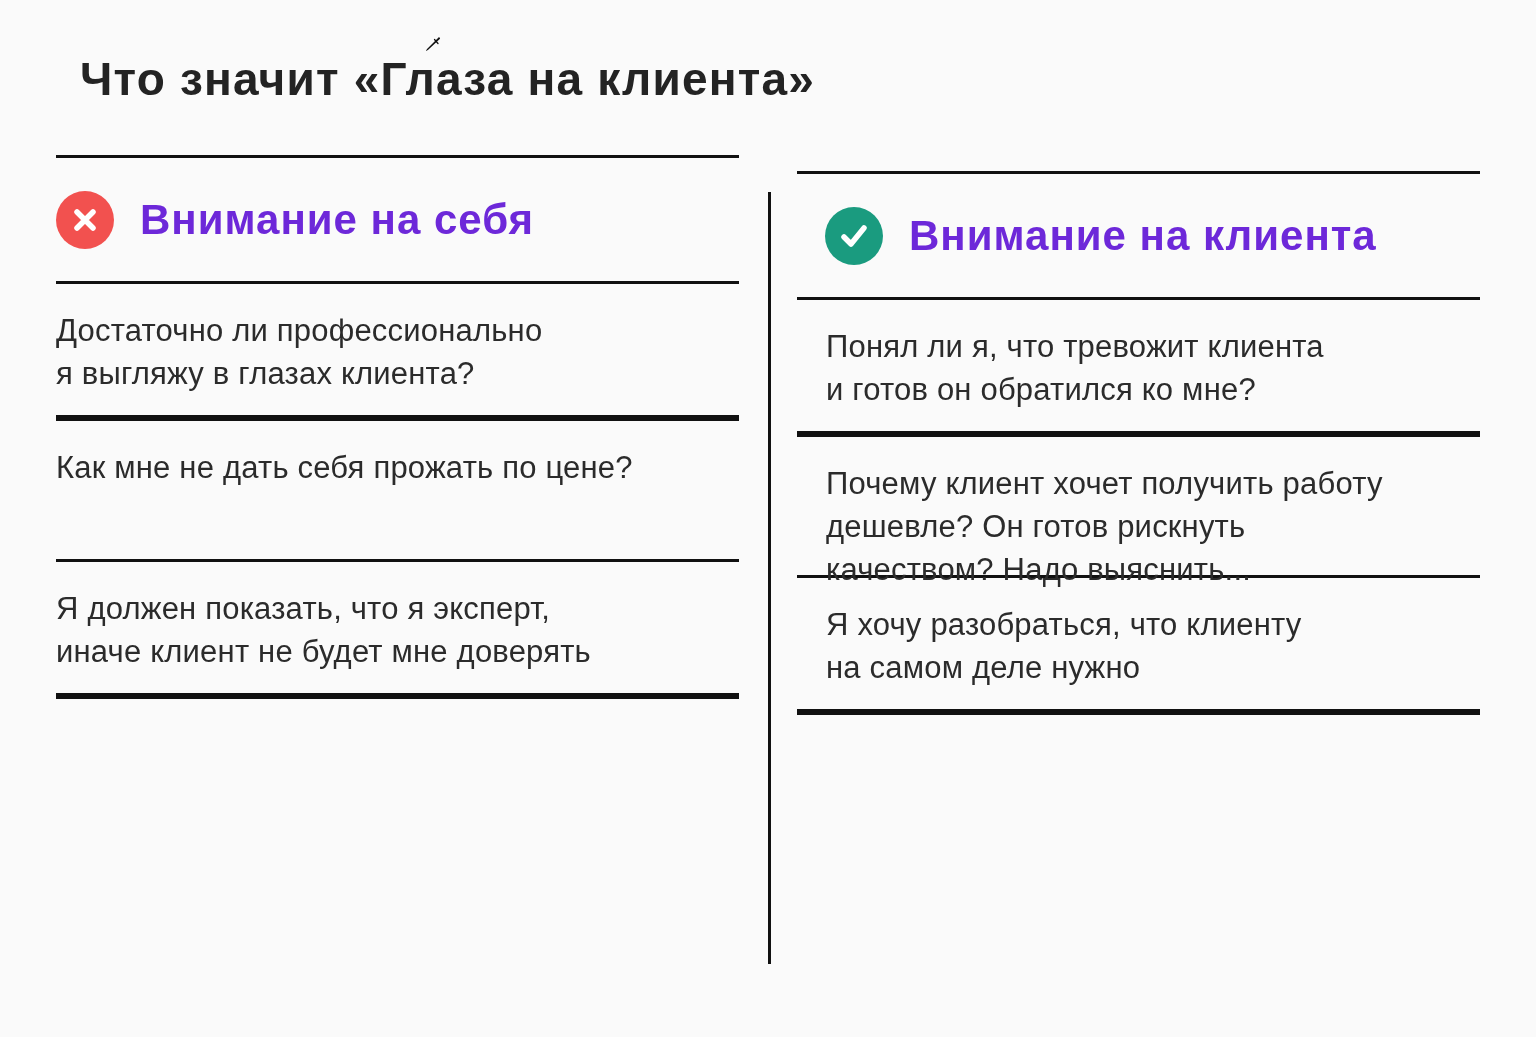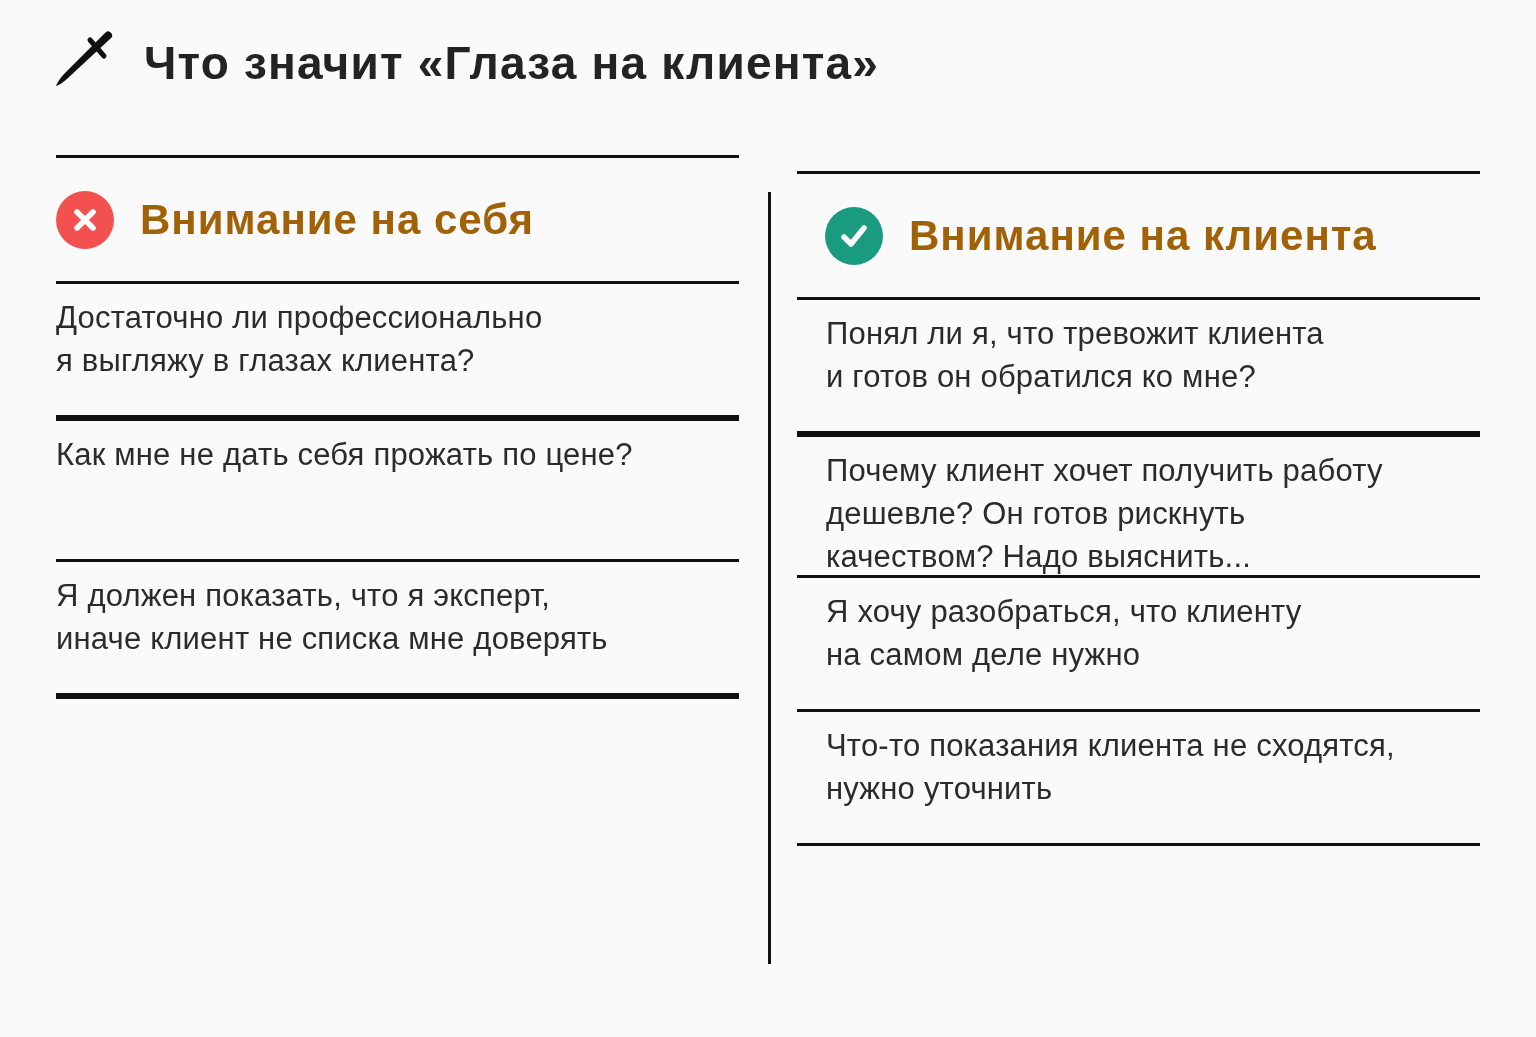--- a/index.html
+++ b/index.html
@@ -11,24 +11,25 @@
     width: 1536px;
     height: 1037px;
     position: relative;
     overflow: hidden;
     font-family: "Liberation Sans", "DejaVu Sans", sans-serif;
     color: #2a2a2a;
   }
   .title-row {
     position: absolute;
     left: 52px;
-    top: 20px;
+    top: 36px;
     height: 70px;
     display: flex;
-    align-items: flex-end;
+    align-items: center;
+    flex-direction: column;
   }
   .dagger {
     width: 64px;
     height: 64px;
     display: block;
   }
   .page-title {
     margin-left: 28px;
     font-size: 46px;
     font-weight: 700;
@@ -62,27 +63,27 @@
     display: flex;
     align-items: center;
     justify-content: center;
     flex: 0 0 58px;
   }
   .status-icon svg { display: block; }
   .col-title {
     margin-left: 26px;
     font-size: 42px;
     font-weight: 700;
-    color: #a16207;
+    color: #6d28d9;
     letter-spacing: 1px;
     white-space: nowrap;
   }
   .row {
     box-sizing: border-box;
-    padding-top: 12px;
+    padding-top: 25px;
     font-size: 31px;
     line-height: 43px;
     letter-spacing: 0.2px;
     white-space: pre-line;
     color: #2b2b2b;
   }
   .col-right .row { padding-left: 29px; width: 720px; }
   .row.h2 { height: 131px; }
   .row.h3 { height: 138px; }
   .vdivider {
@@ -118,21 +119,21 @@
     <div class="col-title">Внимание на себя</div>
   </div>
   <div class="hline"></div>
   <div class="row h2">Достаточно ли профессионально
 я выгляжу в глазах клиента?</div>
   <div class="hline"></div>
   <div class="hline"></div>
   <div class="row h3">Как мне не дать себя прожать по цене?</div>
   <div class="hline"></div>
   <div class="row h2">Я должен показать, что я эксперт,
-иначе клиент не списка мне доверять</div>
+иначе клиент не будет мне доверять</div>
   <div class="hline"></div>
   <div class="hline"></div>
 </div>
 
 <div class="column col-right">
   <div class="hline"></div>
   <div class="col-header">
     <div class="status-icon" style="background:#1A9B7F;">
       <svg width="30" height="26" viewBox="0 0 30 26">
         <path d="M5 14 L12 21 L25 5" fill="none" stroke="#fff" stroke-width="5.5" stroke-linecap="round" stroke-linejoin="round"></path>
@@ -145,16 +146,14 @@
 и готов он обратился ко мне?</div>
   <div class="hline"></div>
   <div class="hline"></div>
   <div class="row h3">Почему клиент хочет получить работу
 дешевле? Он готов рискнуть
 качеством? Надо выяснить...</div>
   <div class="hline"></div>
   <div class="row h2">Я хочу разобраться, что клиенту
 на самом деле нужно</div>
   <div class="hline"></div>
-  <div class="row h2">Что-то показания клиента не сходятся,
-нужно уточнить</div>
   <div class="hline"></div>
 </div>
 
 </body></html>

